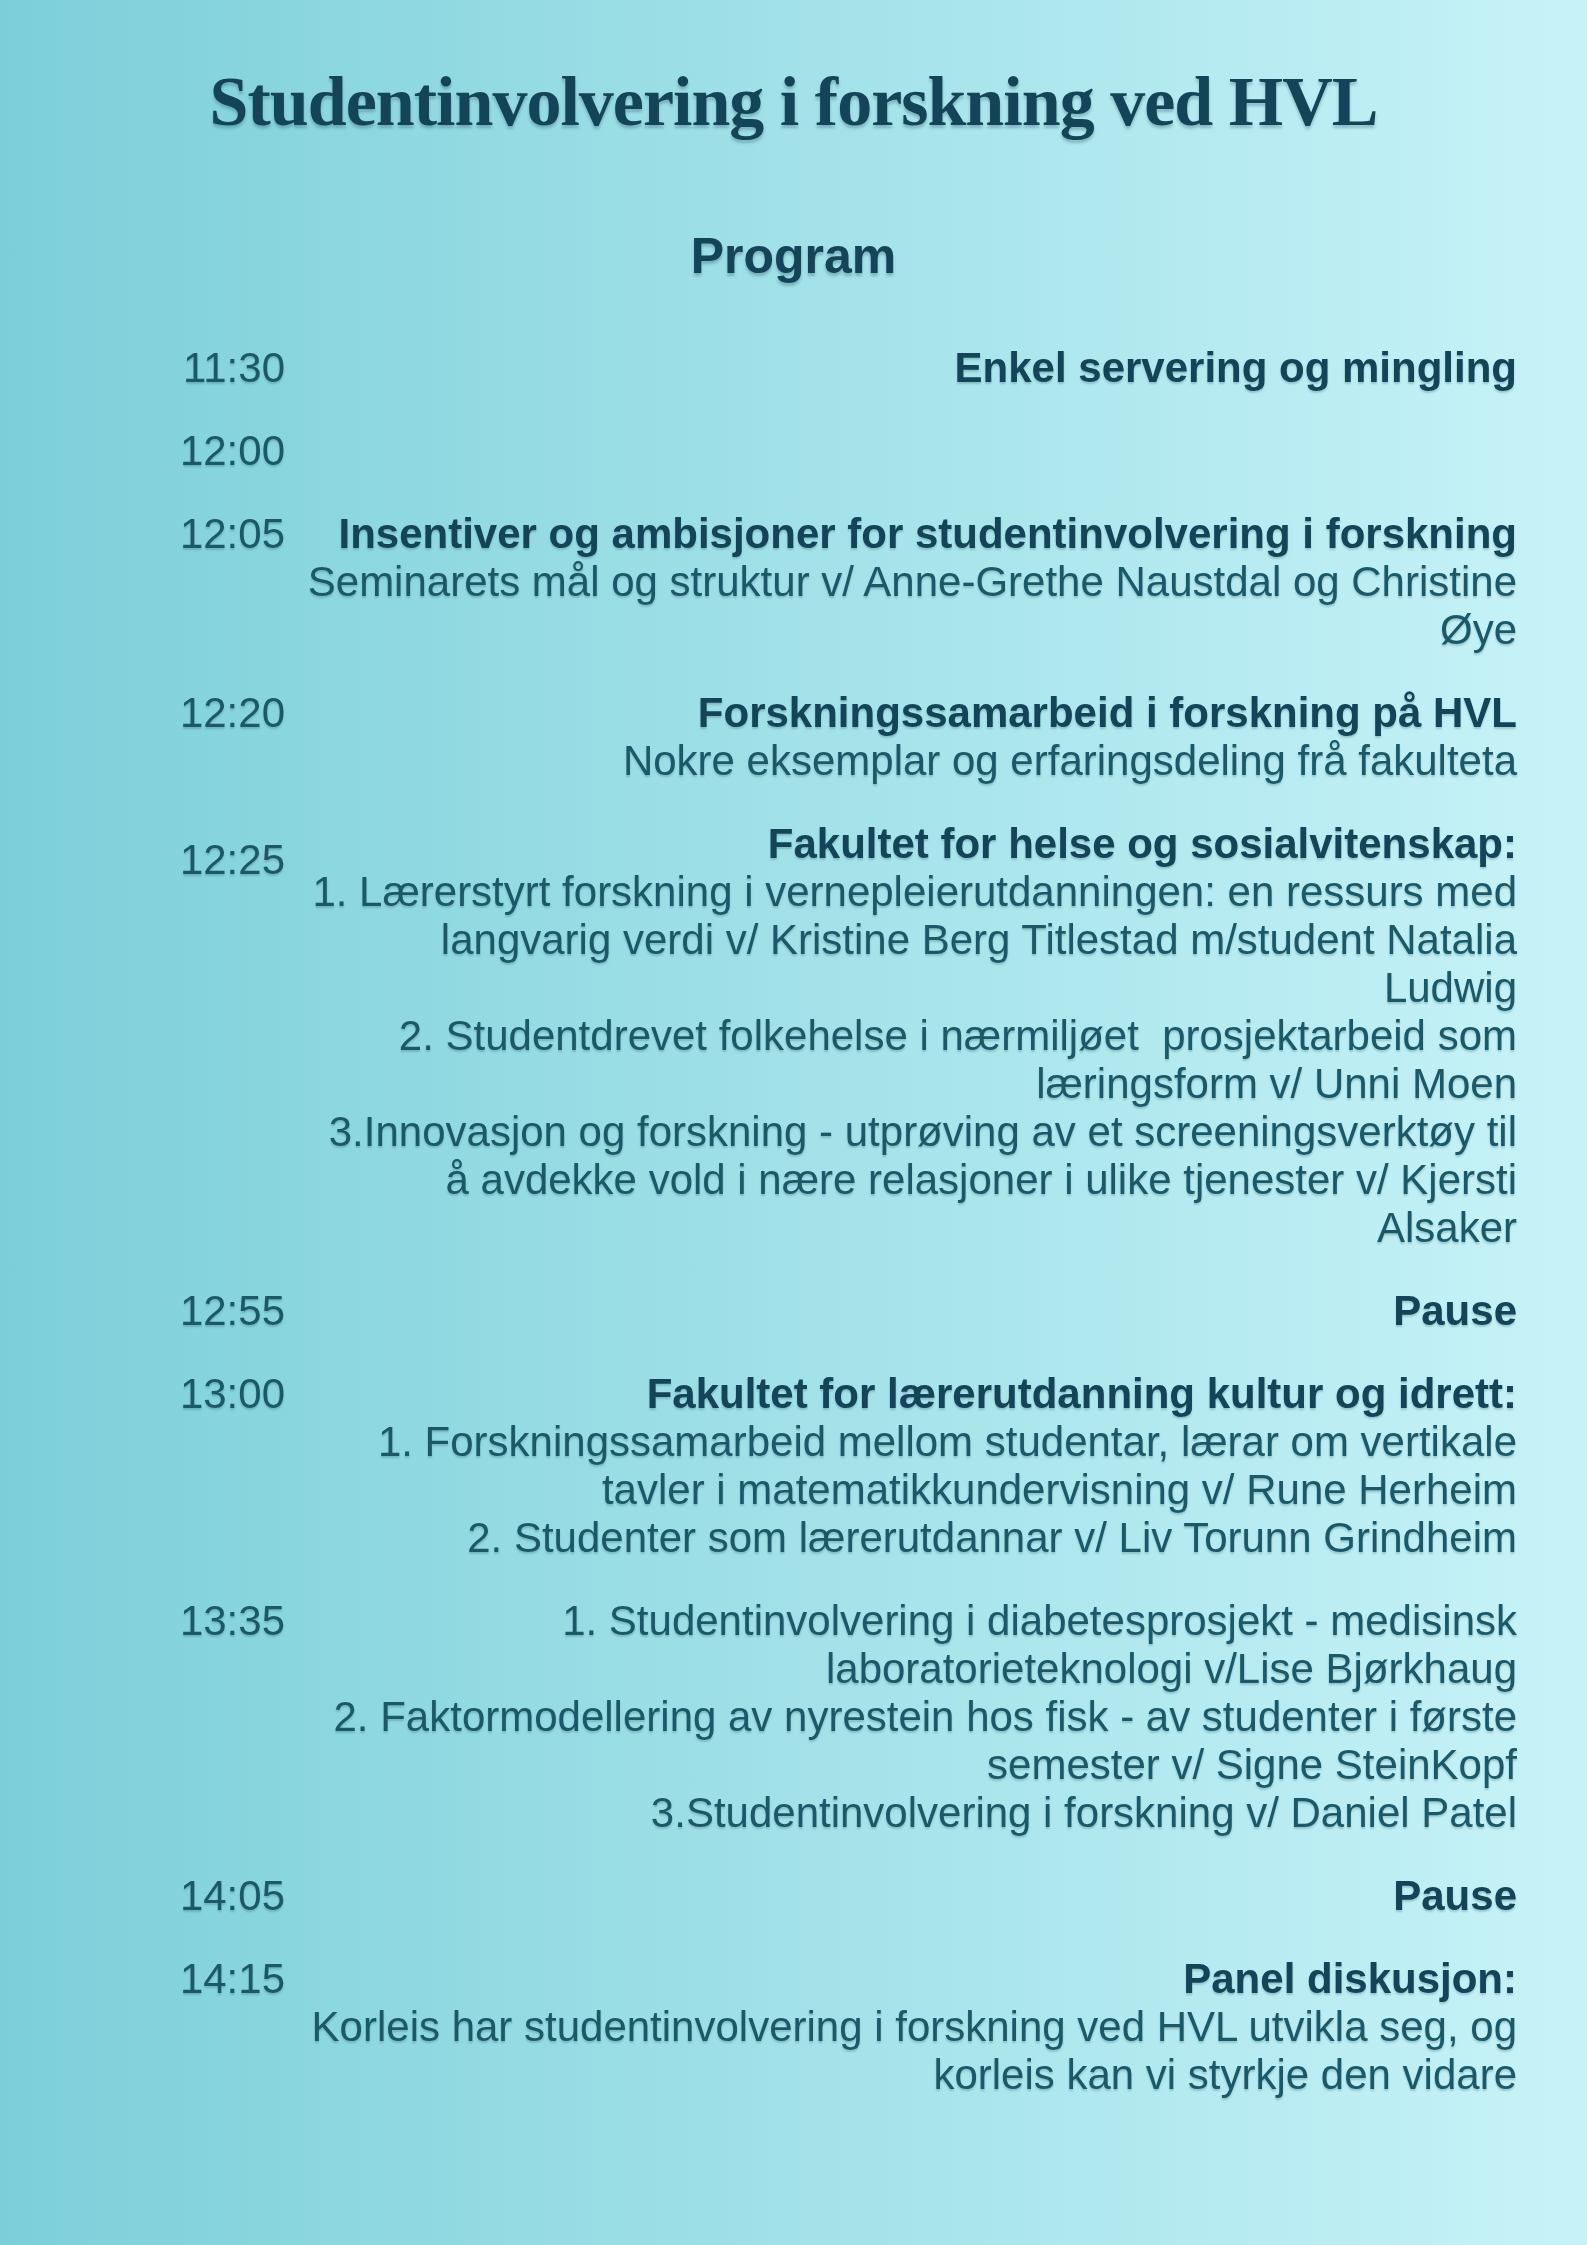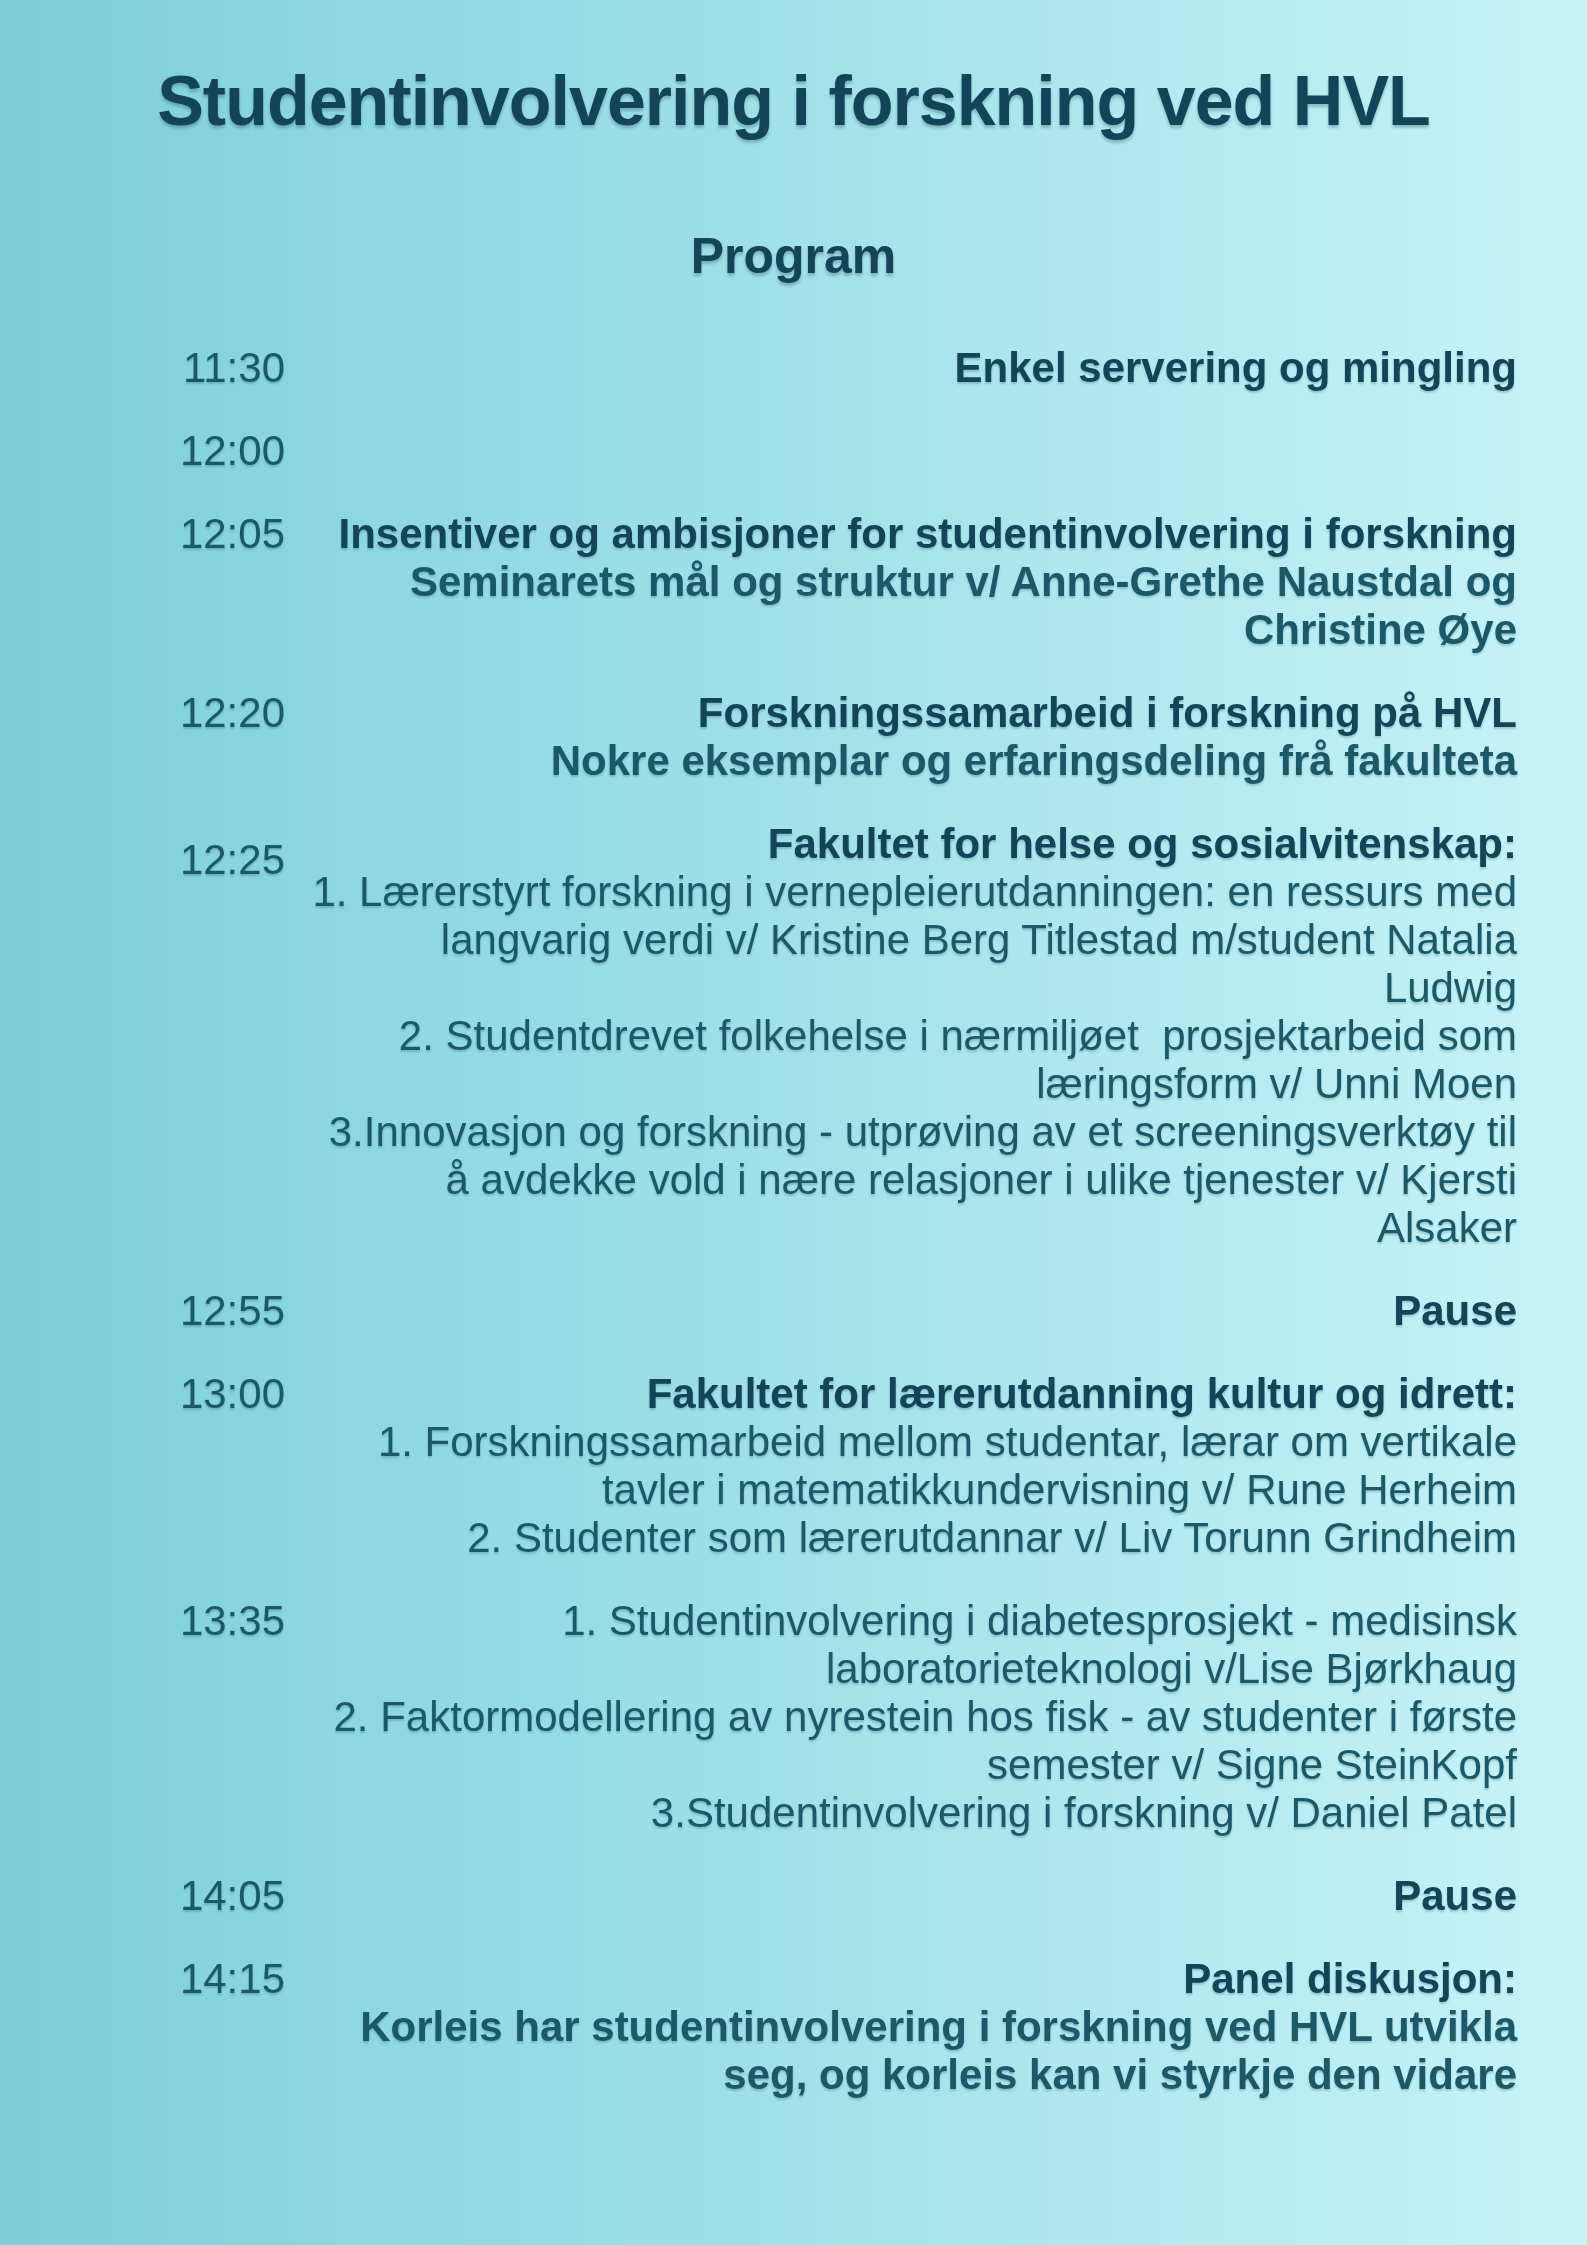--- a/index.html
+++ b/index.html
@@ -17,20 +17,21 @@
   .page-title {
     margin: 0;
     padding-top: 58px;
     text-align: center;
     font-size: 70px;
     line-height: 1.25;
     font-weight: 700;
     letter-spacing: -1px;
     color: var(--heading-text, #134457);
     text-shadow: 0 3px 3px rgba(13, 59, 74, 0.28);
+    font-family: Liberation Serif, serif;
   }
 
   .page-subtitle {
     margin: 80px 0 0 0;
     text-align: center;
     font-size: 50px;
     line-height: 1.2;
     font-weight: 700;
     color: var(--heading-text, #134457);
     text-shadow: 0 3px 3px rgba(13, 59, 74, 0.28);
@@ -58,21 +59,21 @@
   }
   .time-label.low { padding-top: 16px; }
 
   .session-content { flex: 1; min-width: 0; }
 
   .session-title {
     font-weight: 700;
     color: var(--heading-text, #134457);
   }
 
-  .session-description { font-weight: 700; }
+  .session-description { font-weight: 400; }
 
   .list-item {
     padding-left: 50px;
     text-indent: -25px;
   }
   .item-marker, .item-text { white-space: pre-wrap; }
 
   .hvl-logo {
     position: absolute;
     left: 1035px;

